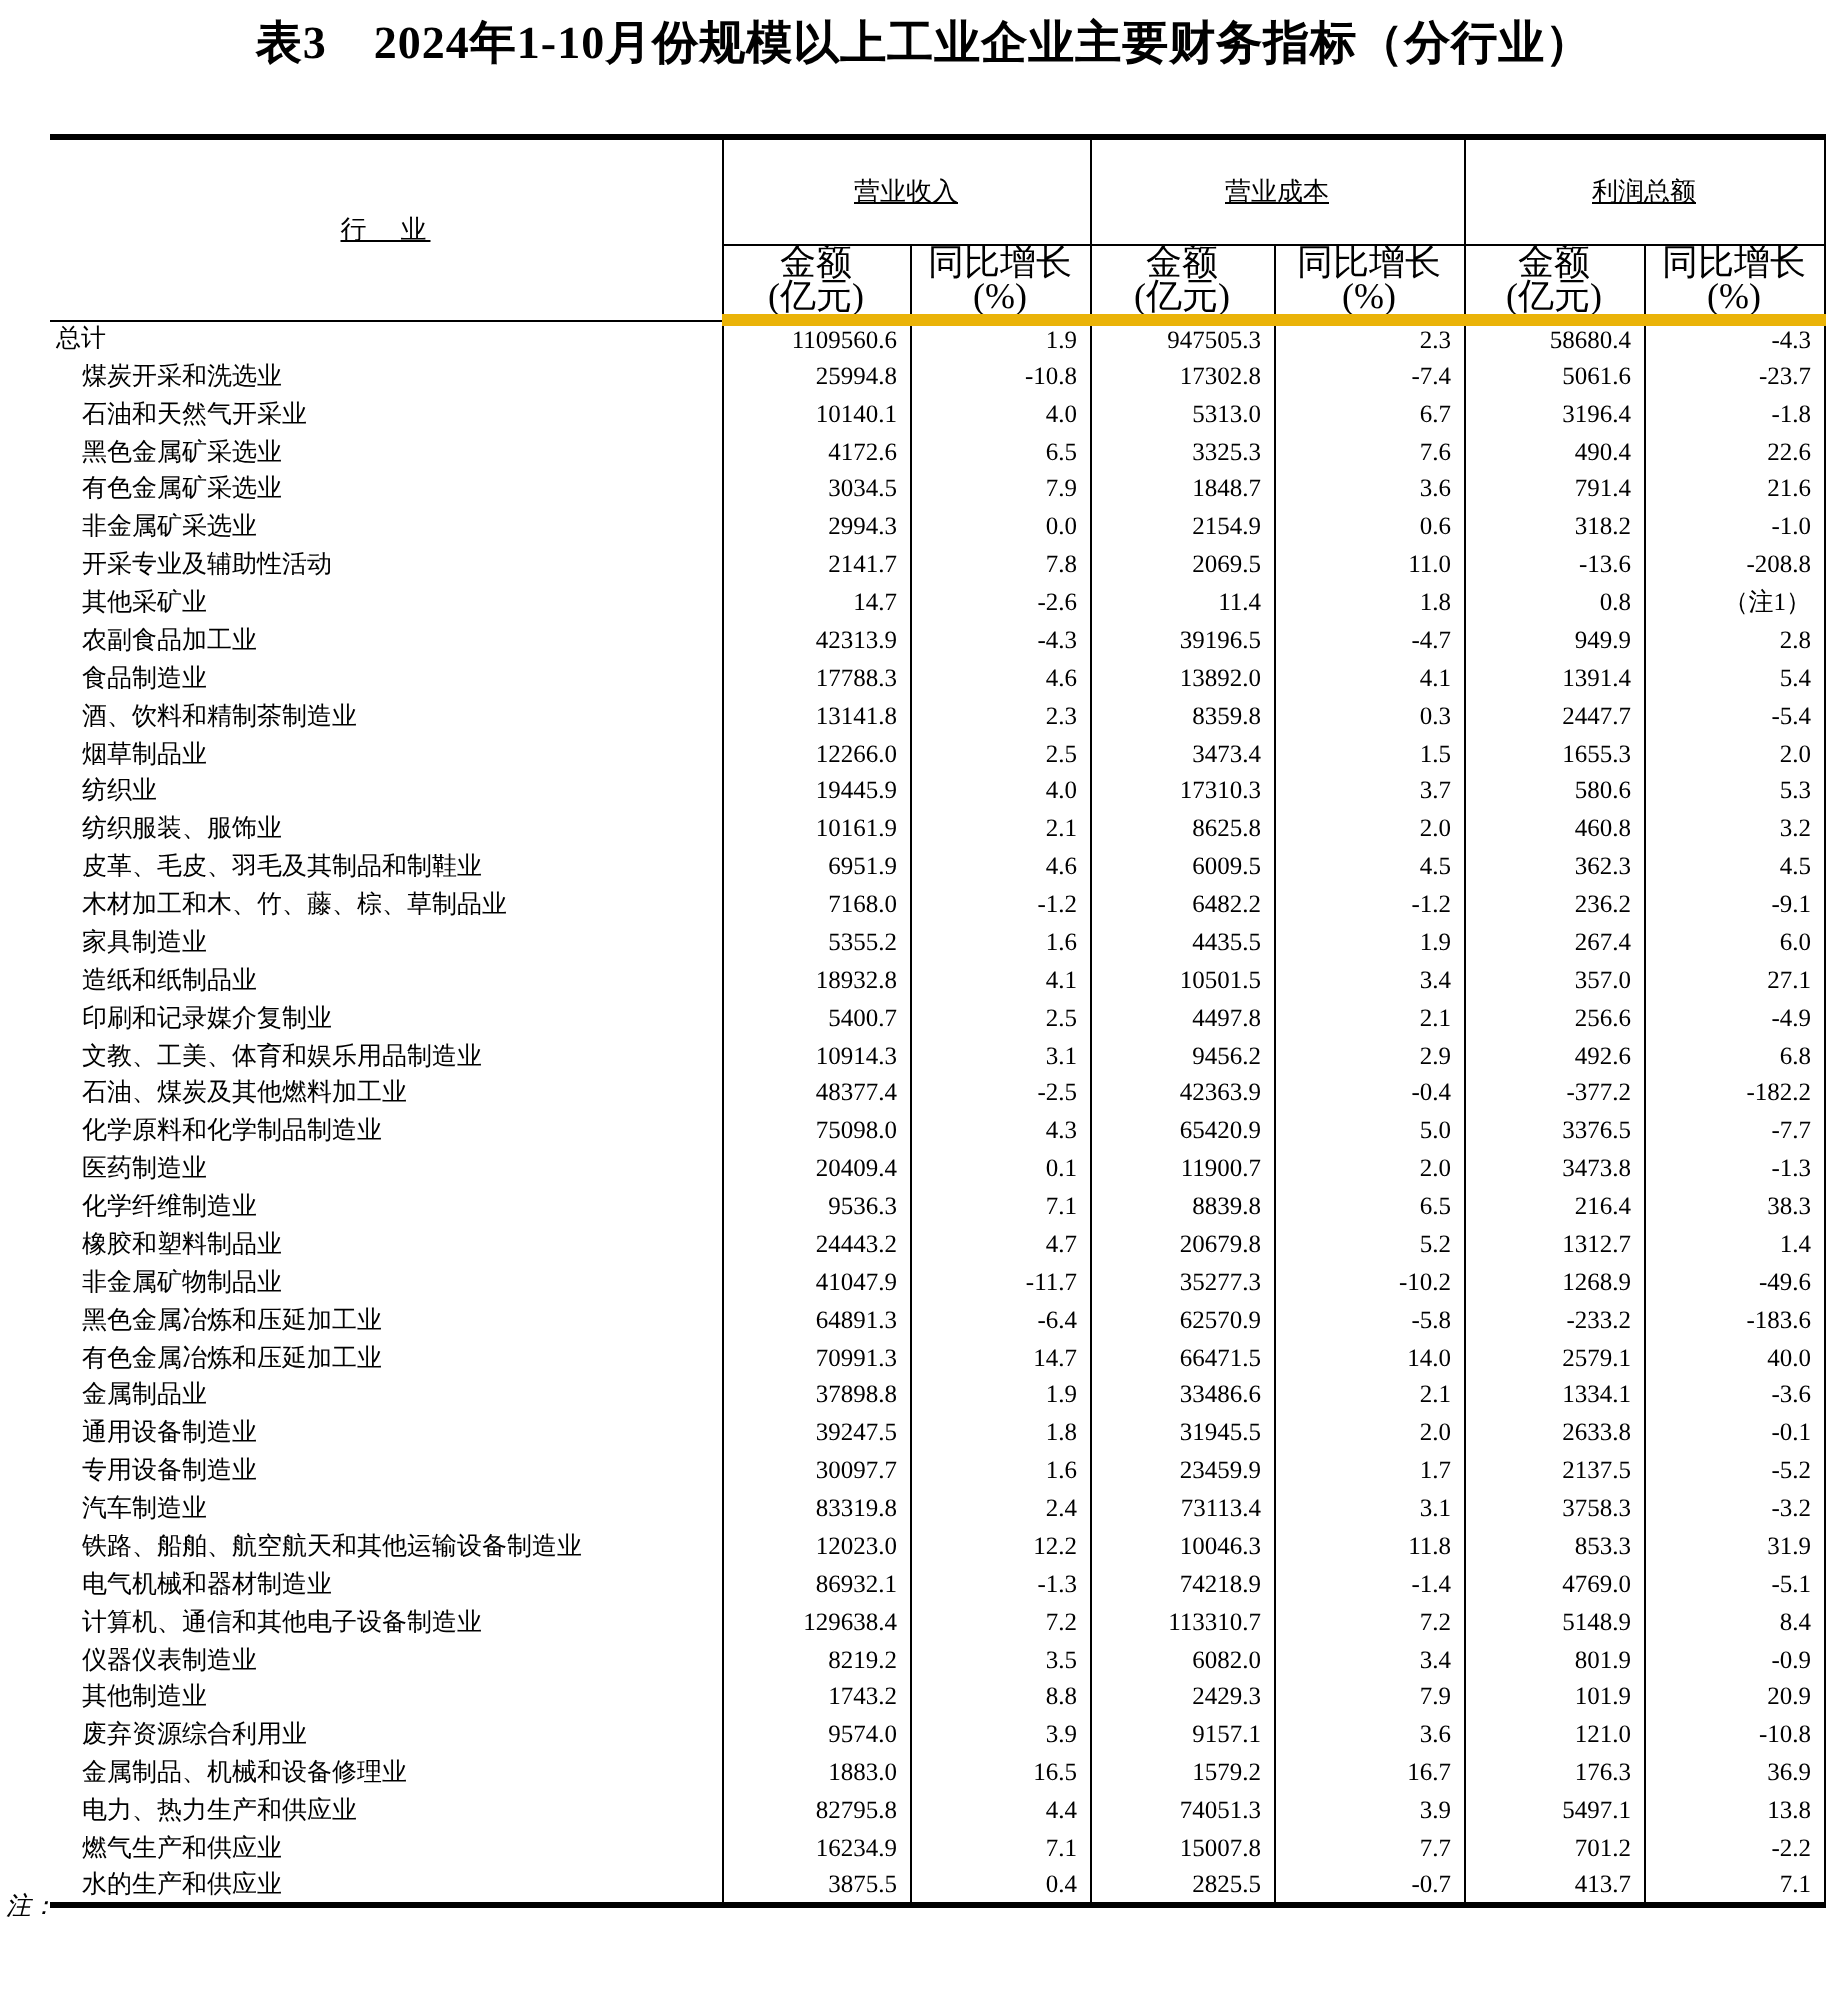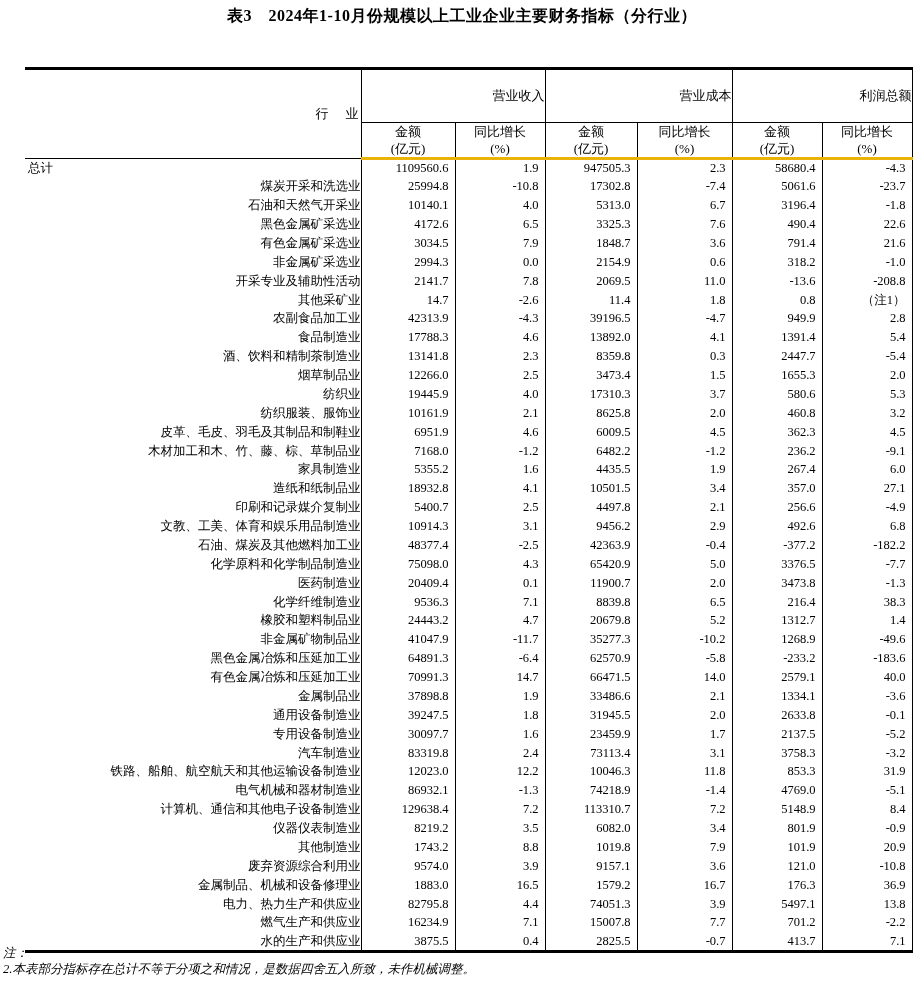--- a/index.html
+++ b/index.html
@@ -9,21 +9,21 @@
     background: #ffffff;
     color: #000000;
     font-family: "Liberation Serif", "DejaVu Serif", serif;
   }
   .title {
     position: absolute;
     top: 6px; left: 0;
     width: 924px;
     text-align: center;
     font-weight: bold;
-    font-size: 16px;
+    font-size: 23px;
     letter-spacing: 0.5px;
   }
   table.fin {
     position: absolute;
     left: 25px; top: 67px;
     width: 887px;
     border-collapse: collapse;
     table-layout: fixed;
     border-top: 3px solid #000;
     border-bottom: 3px solid #000;
@@ -39,34 +39,35 @@
   }
   th.industry-h {
     border-left: none;
     border-bottom: 1px solid #000;
     text-align: center;
     font-size: 13px;
     letter-spacing: 2px;
   }
   tr.group-row th {
     height: 54px;
-    text-align: right;
+    text-align: center;
     border-bottom: 1px solid #000;
     font-size: 13px;
+    text-decoration: underline;
   }
   tr.sub-row th {
     height: 36px;
     text-align: center;
     line-height: 17px;
-    border-bottom: 3px solid #eab308;
-    font-size: 13px;
+    border-bottom: 6px solid #eab308;
+    font-size: 18px;
   }
   tbody td { height: 18.88px; padding: 0; }
   td.ind { border-left: none; text-align: left; padding-left: 3px; }
-  td.ind.sub { padding-left: 16px; text-align: right; }
+  td.ind.sub { padding-left: 16px; }
   td.num { text-align: right; padding-right: 6px; }
   .notes {
     position: absolute;
     left: 3px; top: 945px;
     font-style: italic;
     font-size: 12.5px;
     line-height: 16.2px;
   }
 </style>
 </head>
@@ -440,21 +441,21 @@
         <td class="num">3.5</td>
         <td class="num">6082.0</td>
         <td class="num">3.4</td>
         <td class="num">801.9</td>
         <td class="num">-0.9</td>
       </tr>
       <tr>
         <td class="ind sub">其他制造业</td>
         <td class="num">1743.2</td>
         <td class="num">8.8</td>
-        <td class="num">1019.8</td>
+        <td class="num">2429.3</td>
         <td class="num">7.9</td>
         <td class="num">101.9</td>
         <td class="num">20.9</td>
       </tr>
       <tr>
         <td class="ind sub">废弃资源综合利用业</td>
         <td class="num">9574.0</td>
         <td class="num">3.9</td>
         <td class="num">9157.1</td>
         <td class="num">3.6</td>
@@ -495,14 +496,13 @@
         <td class="num">2825.5</td>
         <td class="num">-0.7</td>
         <td class="num">413.7</td>
         <td class="num">7.1</td>
       </tr>
     </tbody>
 </table>
 
 <div class="notes">
   <div>注：</div>
-  <div>2.本表部分指标存在总计不等于分项之和情况，是数据四舍五入所致，未作机械调整。</div>
 </div>
 
 </body></html>

